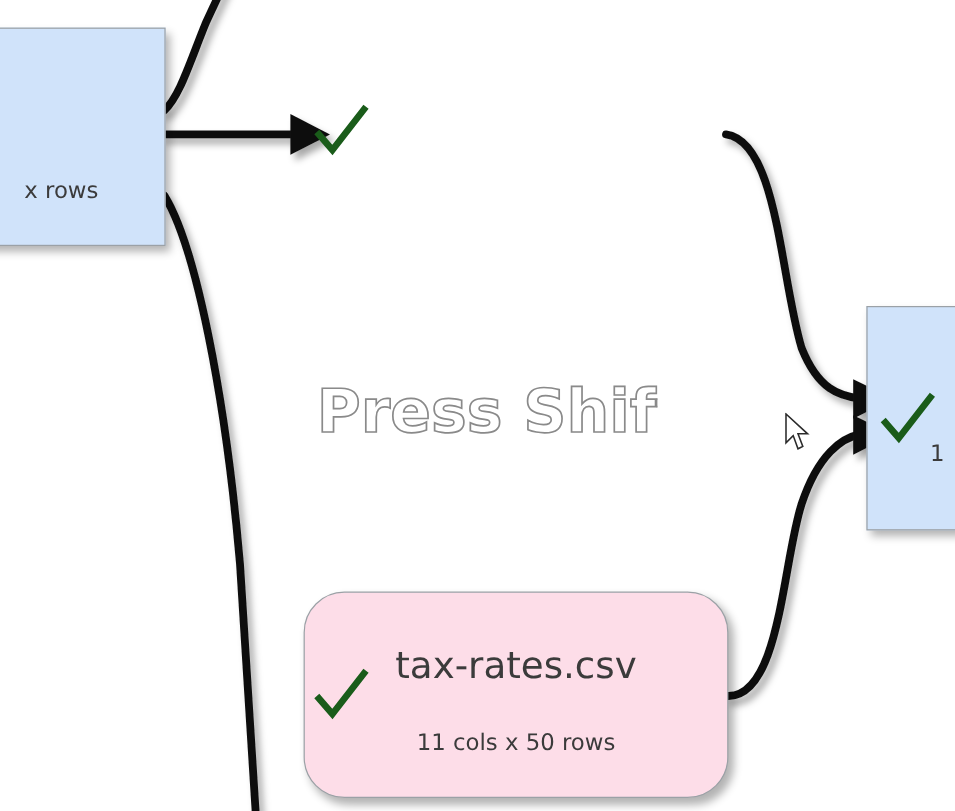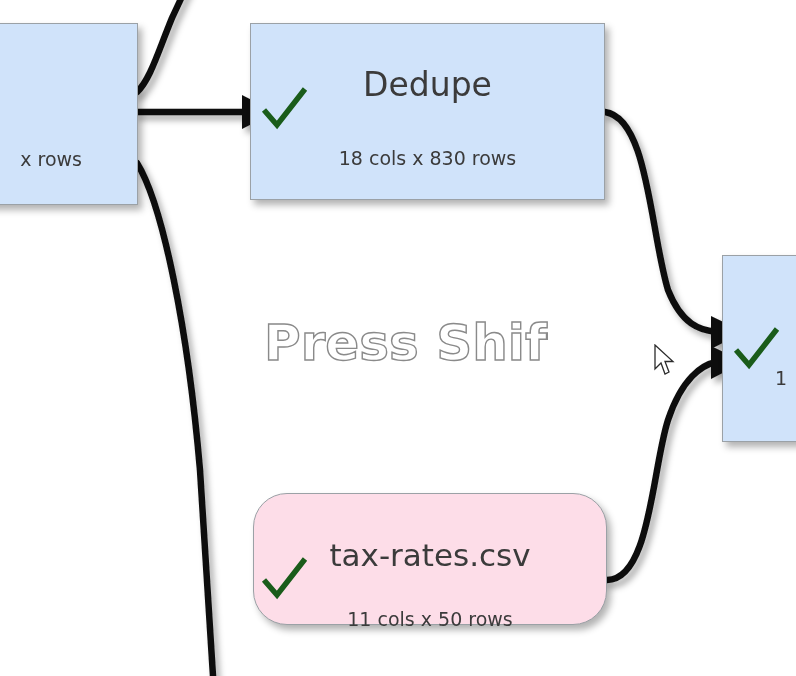--- a/index.html
+++ b/index.html
@@ -84,21 +84,21 @@
     width: 355px;
     height: 177px;
   }
   #node-dedupe .node-title { top: 44px; }
   #node-dedupe .node-sub   { top: 125px; }
 
   #node-taxrates {
     left: 253px;
     top: 493px;
     width: 354px;
-    height: 132px;
+    height: 172px;
   }
   #node-taxrates .node-title { top: 46px; font-size: 31px; }
   #node-taxrates .node-sub   { top: 116px; }
 
   
   #node-join {
     left: 722px;
     top: 255px;
     width: 150px;
     height: 187px;
@@ -176,24 +176,20 @@
   <div id="watermark">
     <svg width="290" height="72" viewBox="0 0 290 72">
       <text x="6" y="54" font-family="DejaVu Sans, sans-serif" font-size="50" font-weight="bold" fill="#ffffff" stroke="#8a8a8a" stroke-width="1.4">Press Shift</text>
     </svg>
   </div>
 
   <div class="node blue" id="node-source">
     <div class="node-sub">x rows</div>
   </div>
 
-  <div class="node blue" id="node-dedupe">
-    <div class="node-title">Dedupe</div>
-    <div class="node-sub">18 cols x 830 rows</div>
-  </div>
 
   <div class="node pink rounded" id="node-taxrates">
     <div class="node-title">tax-rates.csv</div>
     <div class="node-sub">11 cols x 50 rows</div>
   </div>
 
   <div class="node blue" id="node-join">
     <div class="node-sub">1</div>
   </div>
 

